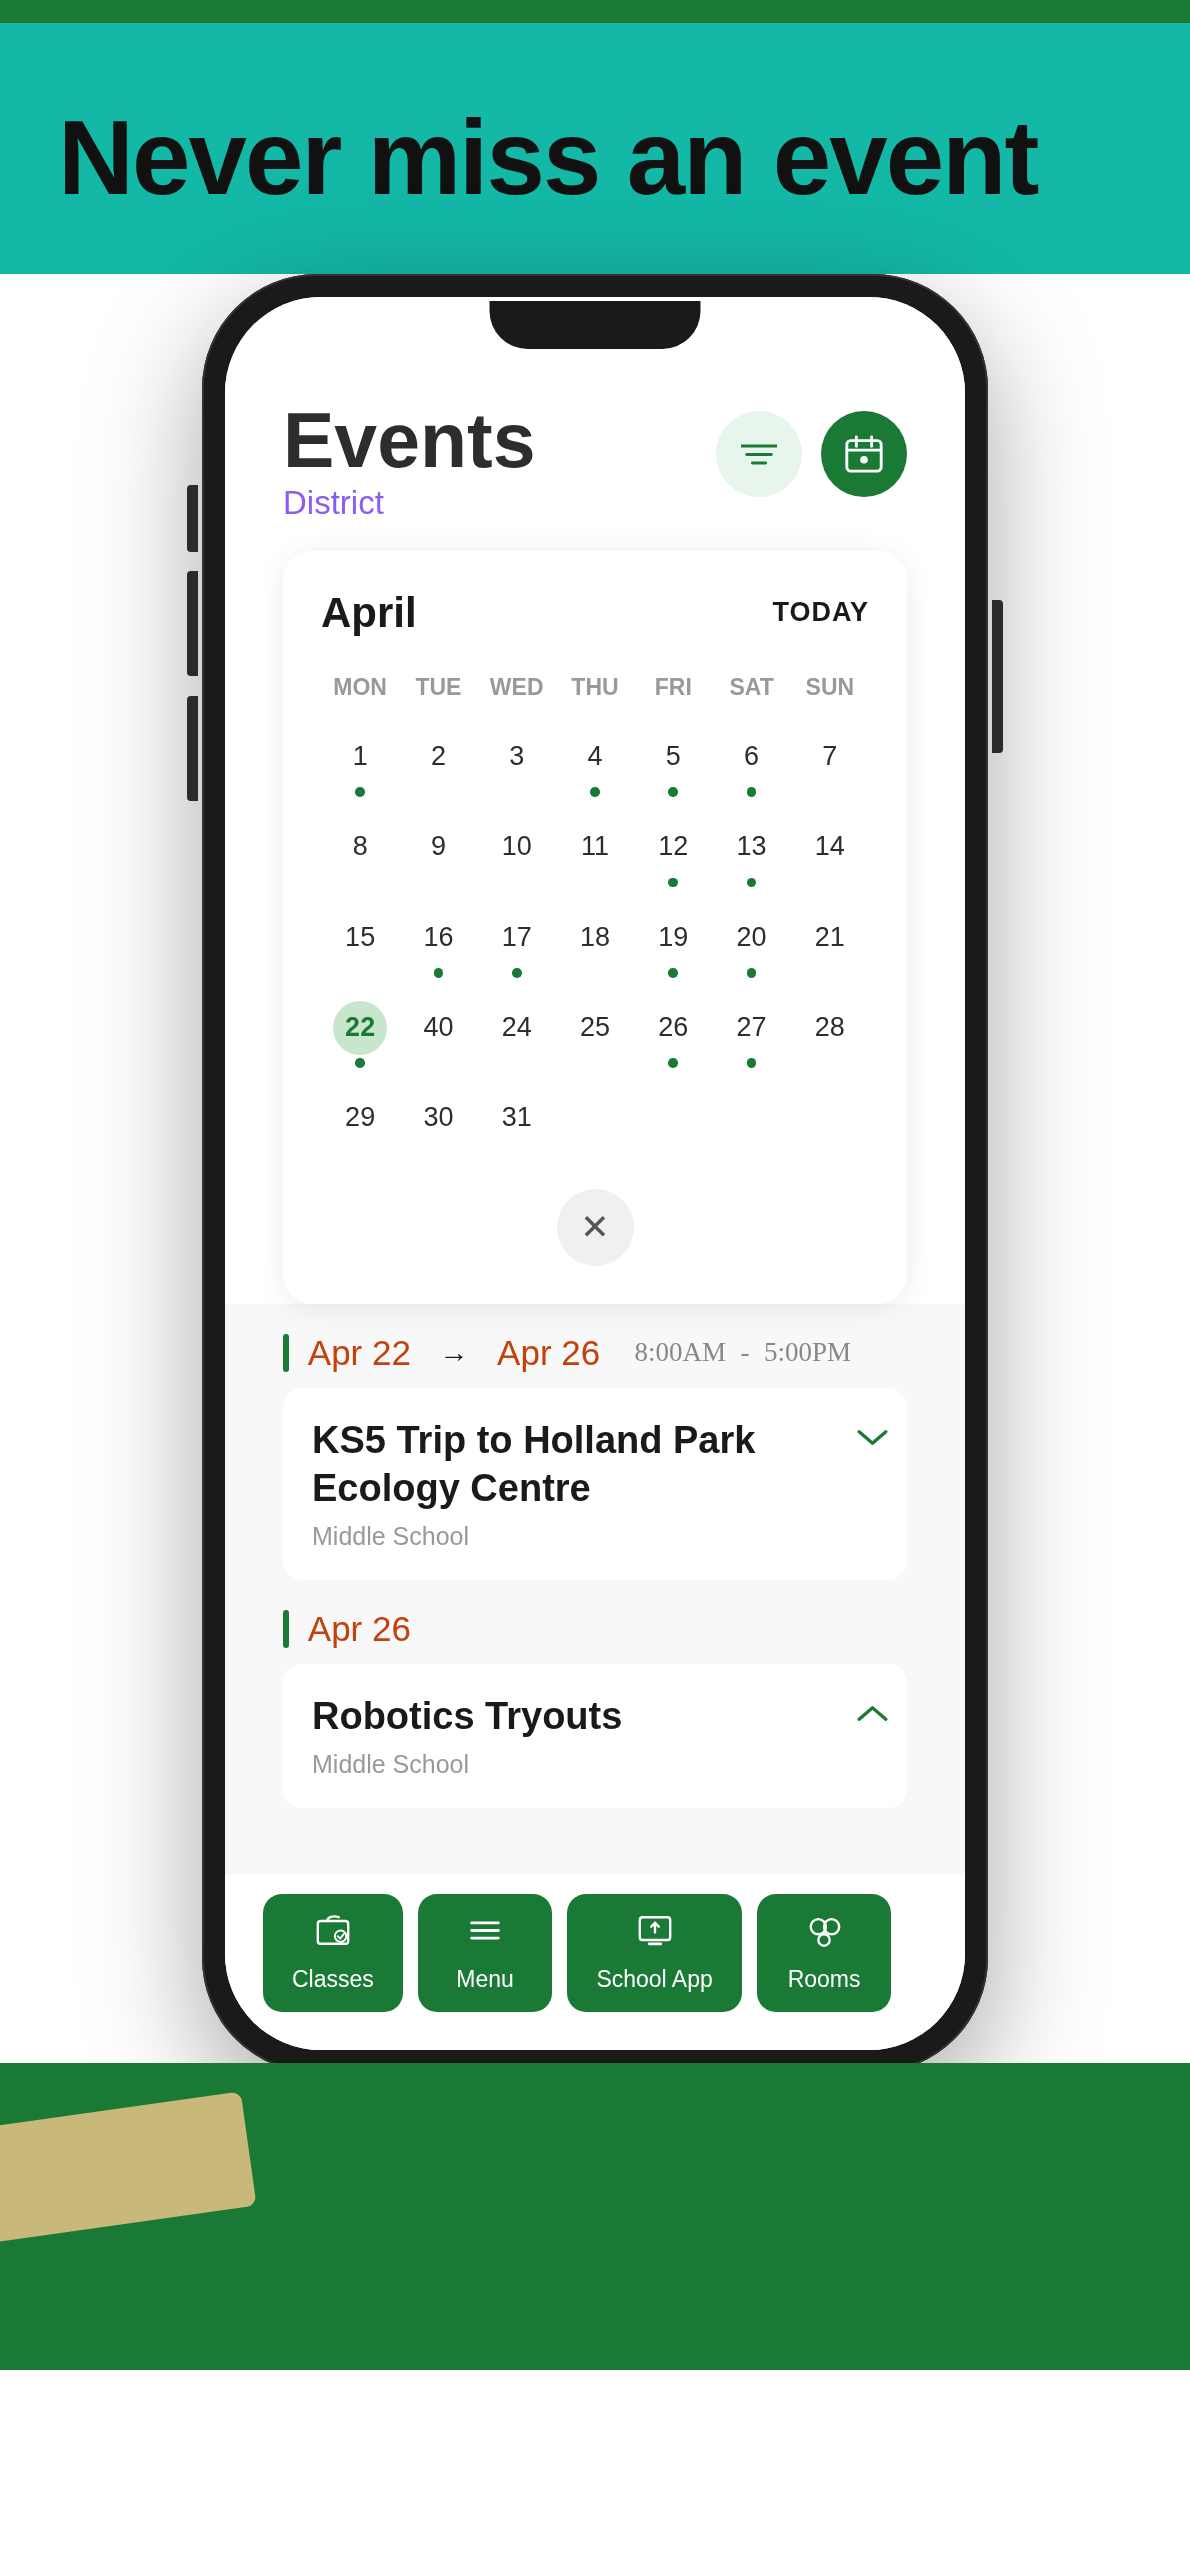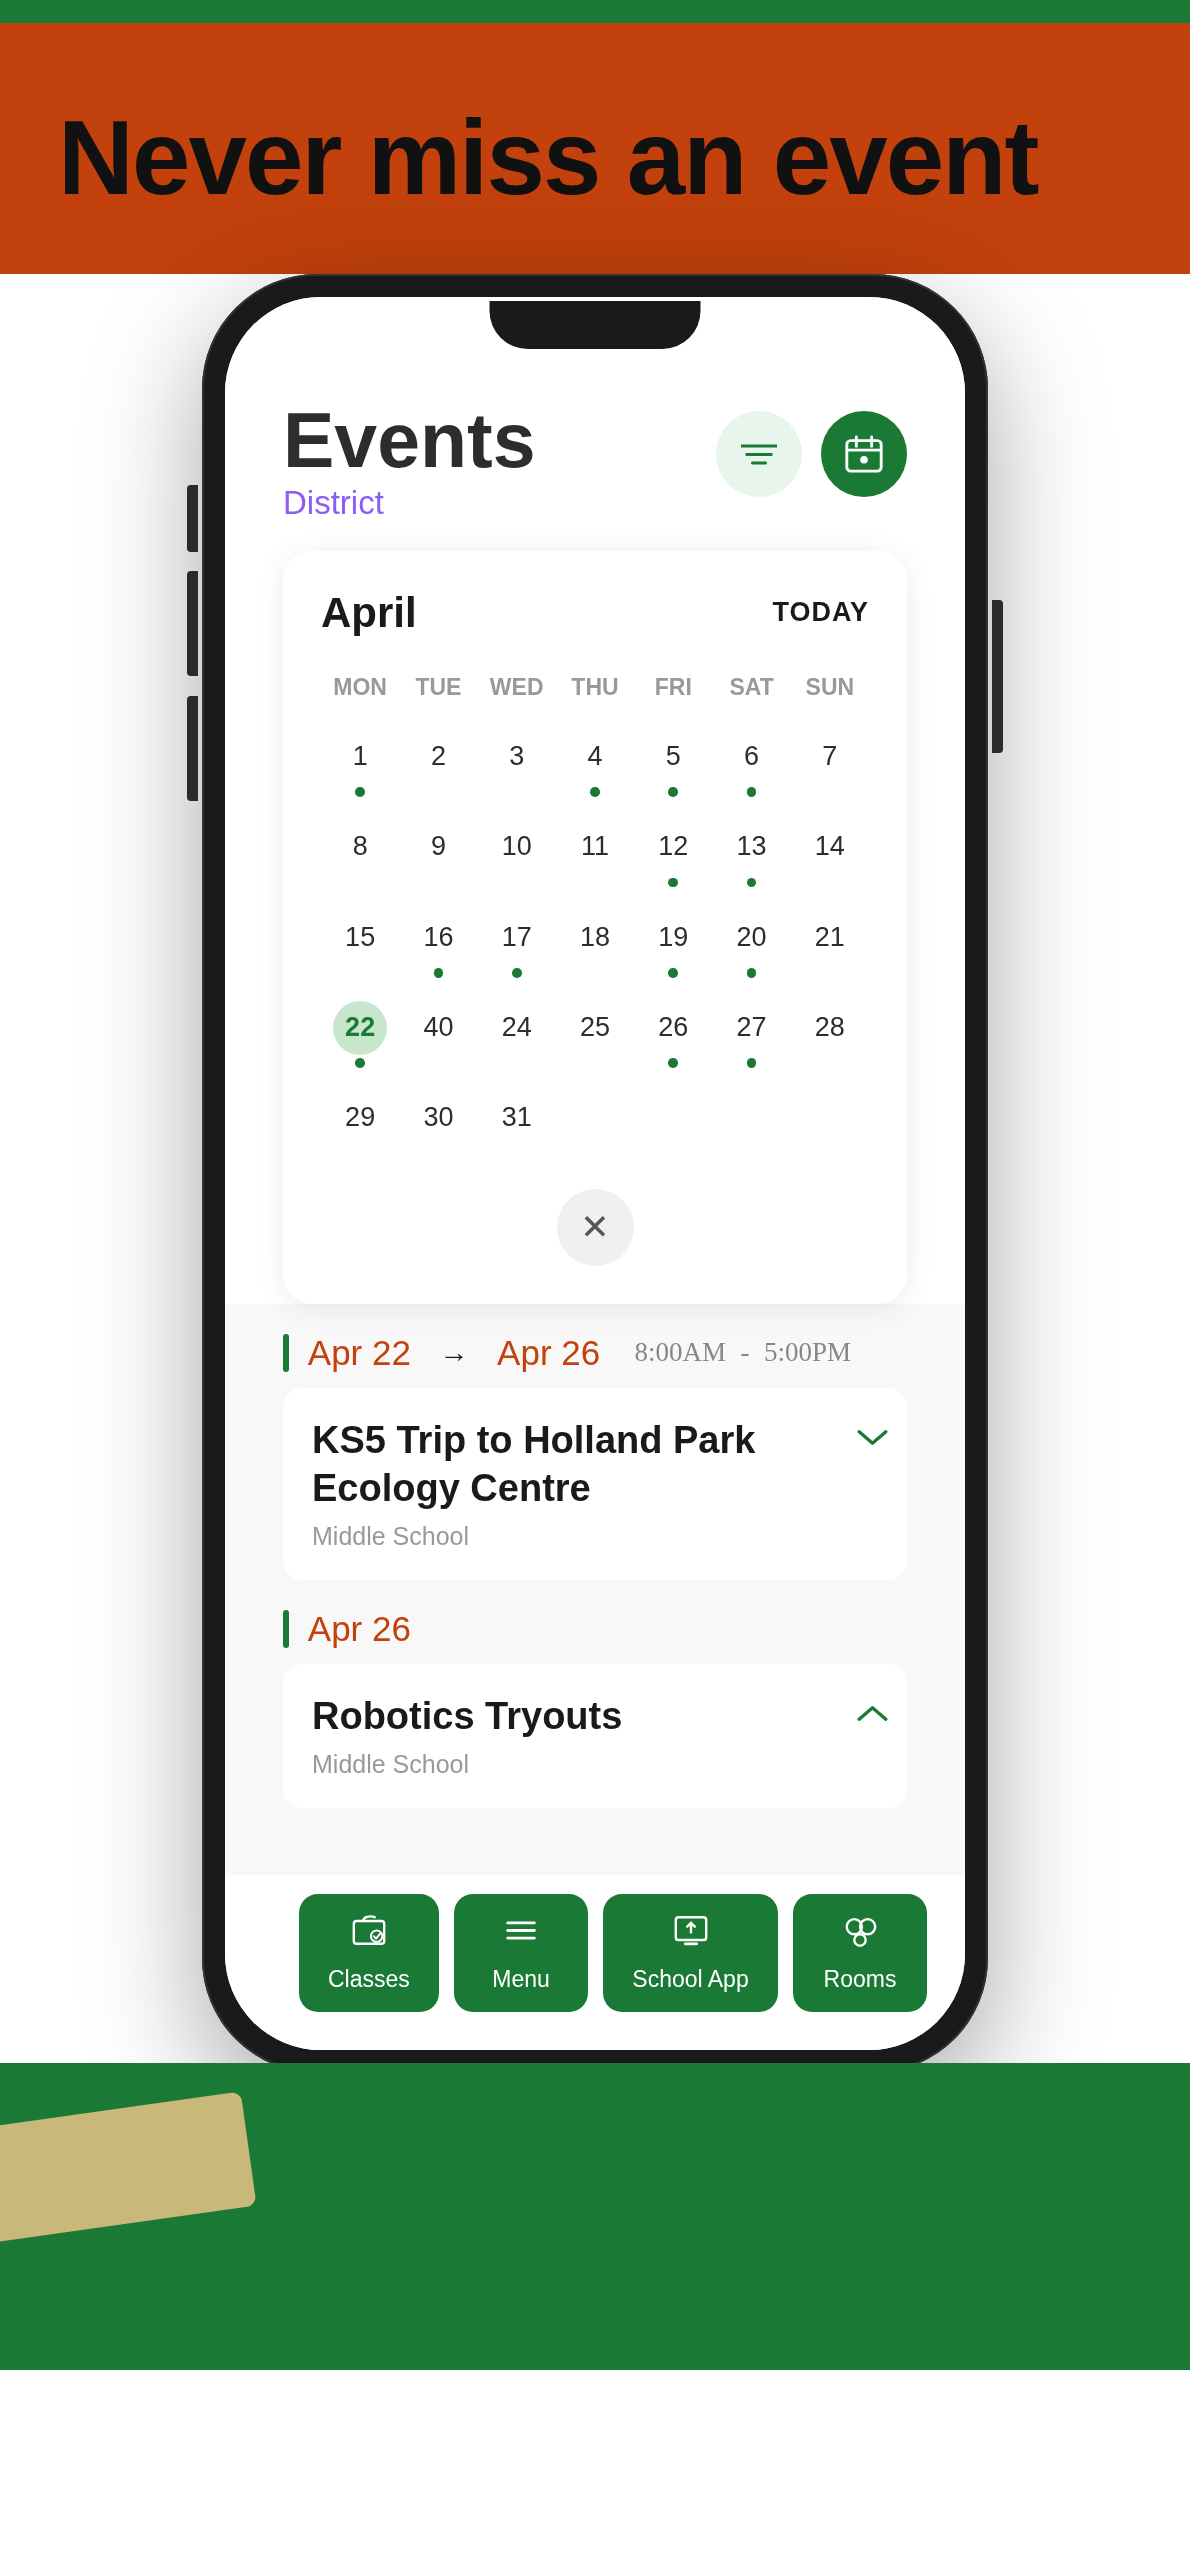--- a/index.html
+++ b/index.html
@@ -15,21 +15,21 @@
 
     
     .top-bar {
       width: 100%;
       height: 23px;
       background: #1a7a35;
     }
 
     
     .page-bg {
-      background: #c2410c;
+      background: #14b8a6;
       width: 100%;
       padding-bottom: 0;
     }
 
     
     .hero-section {
       padding: 77px 58px 58px 58px;
     }
 
     .hero-title {
@@ -380,21 +380,21 @@
       background: none;
       border: none;
       cursor: pointer;
       font-size: 33px;
       color: #1a7a35;
     }
 
     
     .bottom-nav {
       display: flex;
-      justify-content: flex-end;
+      justify-content: flex-start;
       align-items: center;
       padding: 19px 38px 38px 38px;
       background: #ffffff;
       gap: 15.3px;
     }
 
     .nav-btn {
       background: #1a7a35;
       border: none;
       border-radius: 19px;

